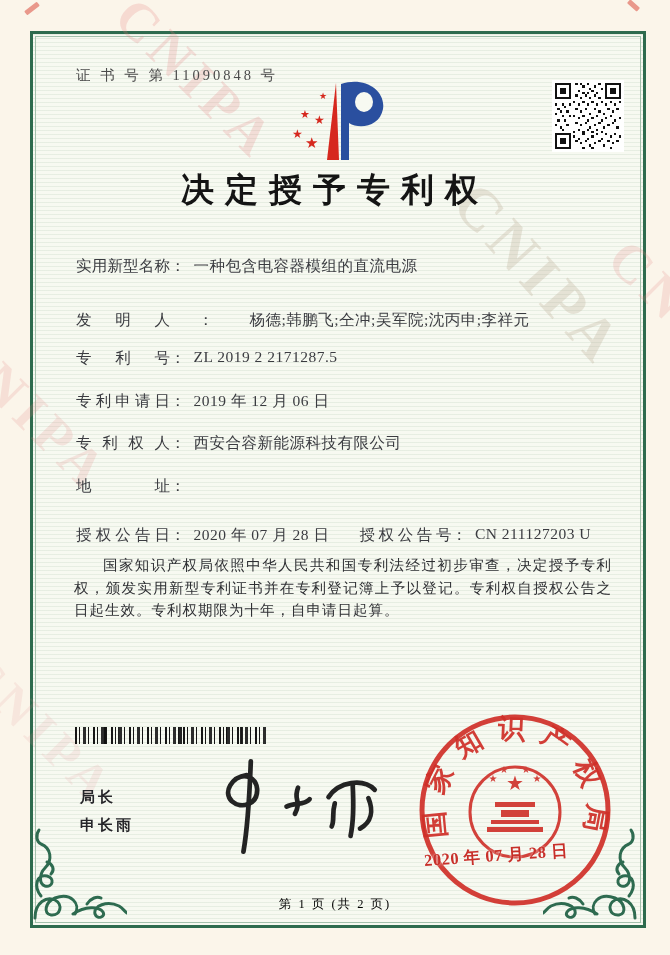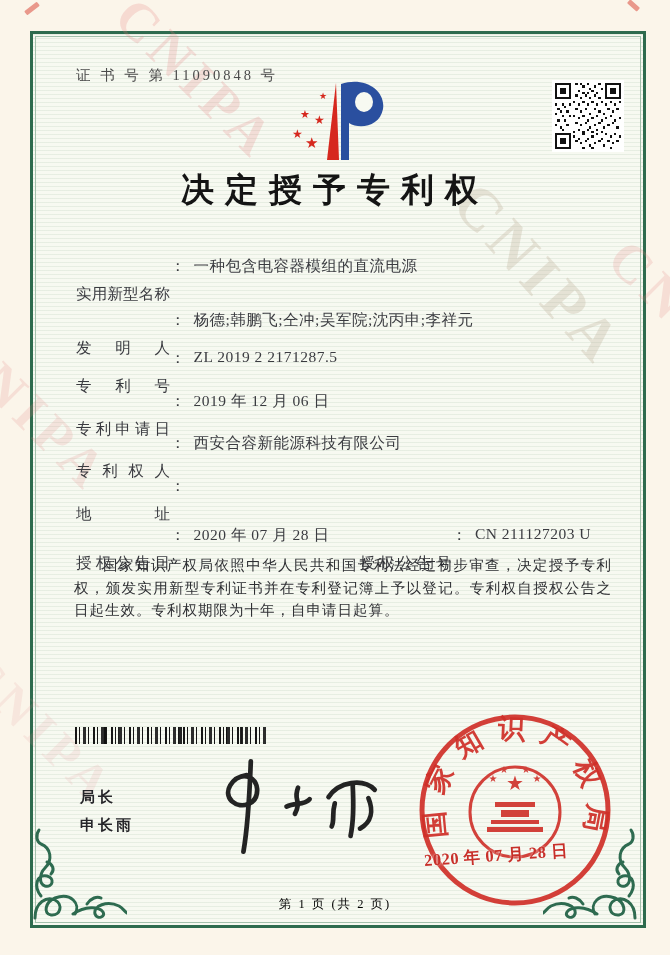--- a/index.html
+++ b/index.html
@@ -35,25 +35,25 @@
 
   
   .cert-no{position:absolute;left:76px;top:66px;font-size:14.5px;letter-spacing:3px;color:#4b4b4b;}
   .logo{position:absolute;left:292px;top:78px;}
   .qr{position:absolute;left:552px;top:80px;width:72px;height:72px;background:#fff;padding:3px;box-sizing:border-box;}
   .title{position:absolute;left:0;right:0;top:168px;text-align:center;
          font-size:33px;font-weight:bold;letter-spacing:11px;color:#141414;}
 
   
   .row{position:absolute;left:76px;display:flex;font-size:15.5px;color:#3a3b40;}
-  .f-label{width:94px;flex:none;text-align:justify;text-align-last:justify;margin-top:28px;}
+  .f-label{width:94px;flex:none;text-align:justify;text-align-last:justify;}
   .f-colon{flex:none;margin-right:8px;}
   .f-value{letter-spacing:.5px;}
   .r-name{top:256px;}
-  .r-inv{top:310px;}
+  .r-inv{top:310px;gap:28px;}
   .r-pno{top:348px;}
   .r-fdate{top:391px;}
   .r-patee{top:433px;}
   .r-addr{top:476px;}
   .r-addr .f-value{width:424px;line-height:23px;}
   .r-grant{top:525px;}
   .grant-no-group{display:flex;margin-left:30px;}
   .grant-no-group .f-label{width:92px;}
 
   

